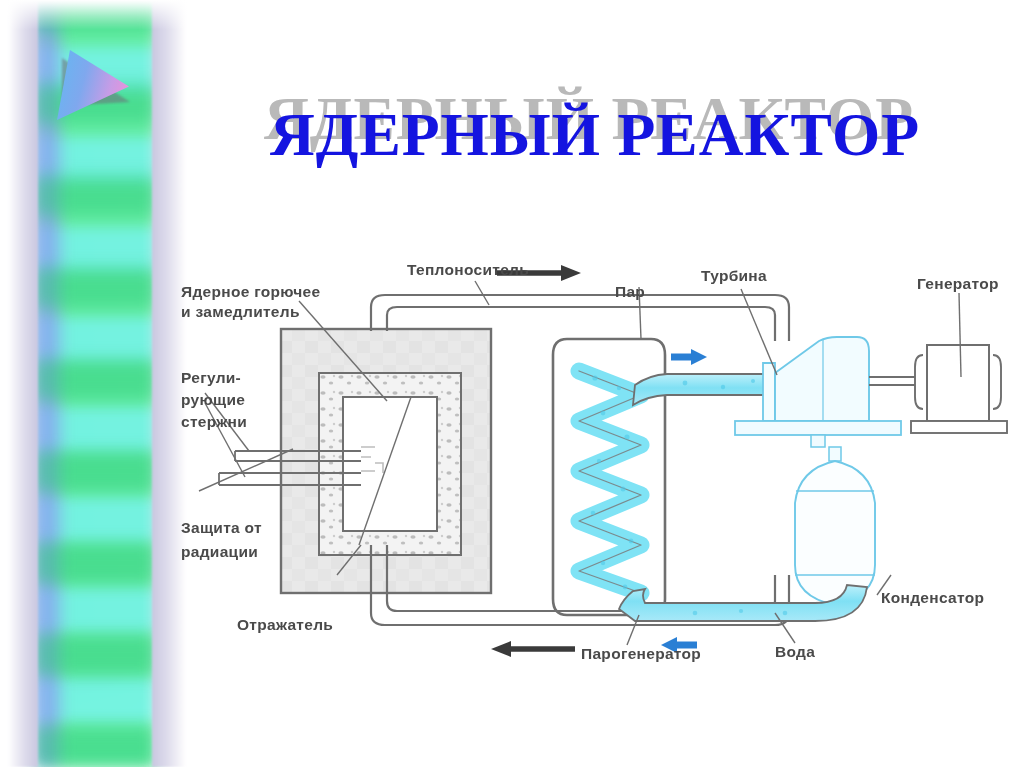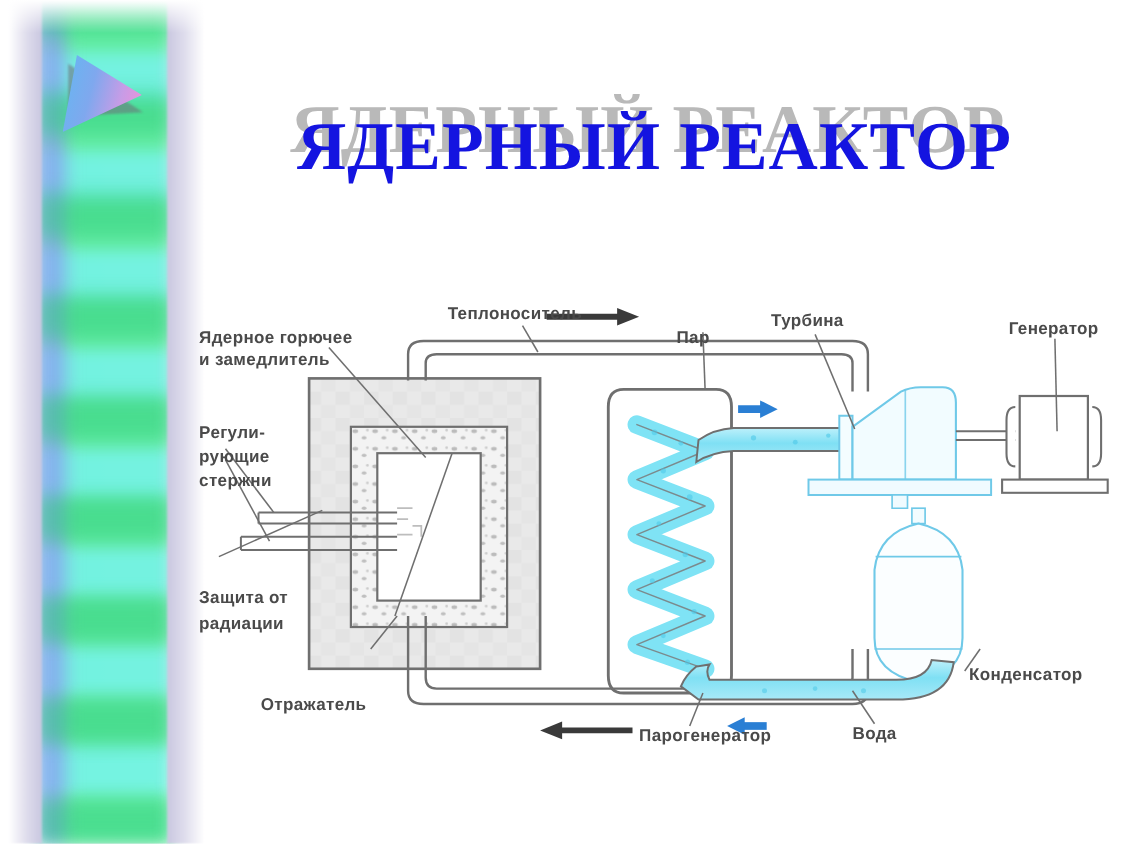--- a/index.html
+++ b/index.html
@@ -100,21 +100,21 @@
     white-space:nowrap;
   }
   .title-shadow{
     color:#b9b9b9;
     transform:translate(-6px,-16px);
   }
   .title-main{color:#1414e0;}
 
   
   #diagram{
-    position:absolute;left:175px;top:260px;width:840px;height:420px;
+    position:absolute;left:175px;top:245px;width:840px;height:420px;
   }
   svg{display:block;}
   .lbl{
     font-family:"Liberation Sans", sans-serif;
     font-size:15.5px;
     fill:#4a4a4a;
     font-weight:600;
     letter-spacing:.3px;
   }
 </style>

